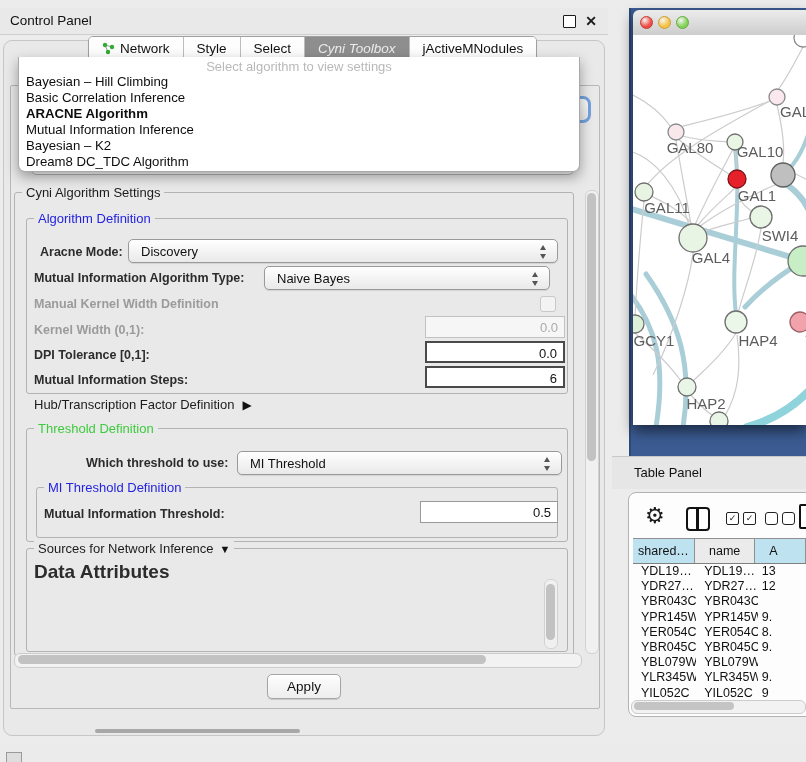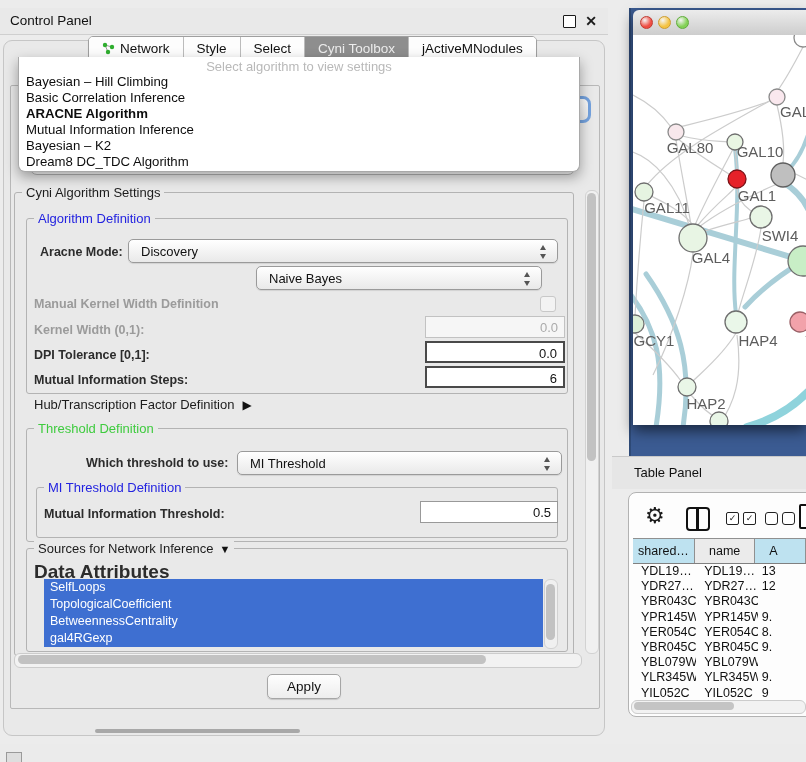--- a/index.html
+++ b/index.html
@@ -7,21 +7,21 @@
   .abs{position:absolute;}
   
   #cp-titlebar{left:0;top:8px;width:608px;height:26px;background:#e9e9e9;border-bottom:1px solid #cfcfcf;}
   #cp-title{left:10px;top:8px;height:26px;line-height:26px;font-size:13.5px;color:#111;}
   #cp-float{left:563px;top:15px;width:11px;height:11px;border:1.7px solid #1a1a1a;border-radius:1px;background:#fff;}
   #cp-close{left:583px;top:10px;width:16px;height:22px;line-height:22px;font-size:14px;font-weight:bold;color:#1a1a1a;text-align:center;}
   #cp-frame{left:3px;top:40px;width:600px;height:694px;border:1px solid #c6c6c6;border-radius:9px;background:#e9e9e9;}
   .segbar{display:flex;border:1px solid #9f9f9f;border-radius:5px;background:#fdfdfd;height:23px;overflow:hidden;box-shadow:0 1px 1px rgba(0,0,0,.12);}
   .seg{display:flex;align-items:center;padding:0 13px;font-size:13.5px;color:#111;border-right:1px solid #bcbcbc;background:#fdfdfd;white-space:nowrap;}
   .seg:last-child{border-right:none;}
-  .seg.sel{background:#8e8e8e;color:#ededed;}
+  .seg.sel{background:#8e8e8e;color:#ededed;font-style:italic;}
   .seg .nicon{margin-right:5px;}
   #cp-tabs{left:88px;top:36px;}
   #content-panel{left:10px;top:85px;width:588px;height:622px;border:1px solid #b8b8b8;border-radius:2px;background:#e9e9e9;}
   
   .fs{border:1px solid #b3b3b3;border-radius:3px;}
   .fs-t{position:absolute;transform:translateY(-50%);background:#e9e9e9;padding:0 4px;font-size:13px;color:#1c1c1c;white-space:nowrap;}
   .blue{color:#2323e0;}
   .green{color:#3ecb3e;}
   .lbl{font-size:12.5px;font-weight:bold;color:#2c2c2c;white-space:nowrap;}
   .lbl.dis{color:#9b9b9b;}
@@ -118,21 +118,22 @@
 
   <div class="abs fs" style="left:26px;top:218px;width:540px;height:174px;"></div>
   <span class="fs-t blue" style="left:34px;top:218px;">Algorithm Definition</span>
 
   <div class="abs lbl" style="left:40px;top:245px;">Aracne Mode:</div>
   <div class="abs combo" style="left:128px;top:239px;width:430px;">
     <span>Discovery</span>
     <span class="stepper"></span>
   </div>
 
-  <div class="abs combo" style="left:256px;top:266px;width:286px;">
+  <div class="abs lbl" style="left:34px;top:271px;">Mutual Information Algorithm Type:</div>
+  <div class="abs combo" style="left:264px;top:266px;width:286px;">
     <span>Naive Bayes</span>
     <span class="stepper"></span>
   </div>
 
   <div class="abs lbl dis" style="left:34px;top:297px;">Manual Kernel Width Definition</div>
   <div class="abs checkbox" style="left:540px;top:296px;"></div>
 
   <div class="abs lbl dis" style="left:34px;top:323px;">Kernel Width (0,1):</div>
   <div class="abs tfield dis" style="left:425px;top:316px;width:140px;">0.0</div>
 
@@ -158,26 +159,20 @@
   <div class="abs fs" style="left:36px;top:487px;width:520px;height:49px;"></div>
   <span class="fs-t blue" style="left:44px;top:487px;">MI Threshold Definition</span>
 
   <div class="abs lbl" style="left:44px;top:507px;">Mutual Information Threshold:</div>
   <div class="abs tfield" style="left:420px;top:501px;width:138px;text-align:right;">0.5</div>
 
   <div class="abs fs" style="left:26px;top:548px;width:540px;height:102px;"></div>
   <span class="fs-t" style="left:34px;top:548px;"><span>Sources for Network Inference</span><span class="arrow-down">▼</span></span>
 
   <div class="abs lbl" style="left:34px;top:561px;font-size:19px;">Data Attributes</div>
-  <div class="abs" id="attr-list">
-      <div class="attr-item">SelfLoops</div>
-      <div class="attr-item">TopologicalCoefficient</div>
-      <div class="attr-item">BetweennessCentrality</div>
-      <div class="attr-item">gal4RGexp</div>
-    </div>
   <div class="abs sb-v" style="left:544px;top:579px;width:12px;height:68px;">
     <div class="sb-thumb" style="position:absolute;left:1px;top:4px;width:9px;height:56px;"></div>
   </div>
 
   <div class="abs sb-h" style="left:14px;top:653px;width:566px;height:13px;">
     <div class="sb-thumb" style="position:absolute;left:3px;top:1px;width:468px;height:9px;"></div>
   </div>
   <div class="abs sb-v" style="left:585px;top:190px;width:12px;height:462px;">
     <div class="sb-thumb" style="position:absolute;left:1px;top:2px;width:9px;height:268px;"></div>
   </div>

